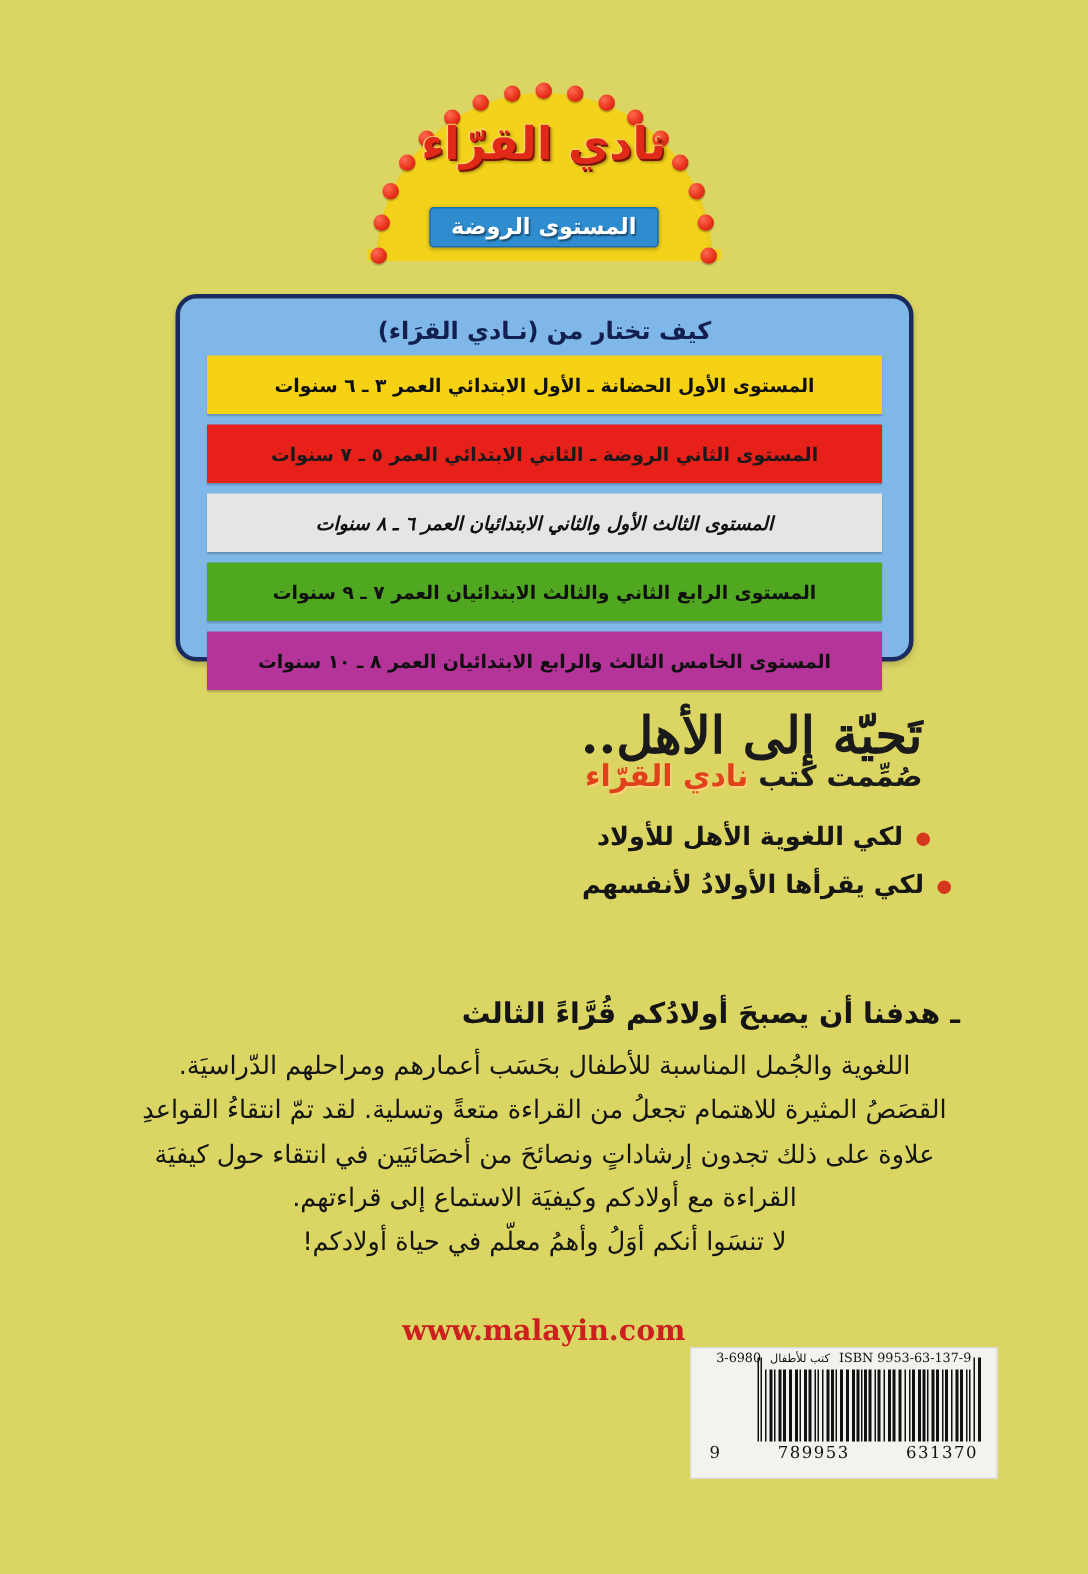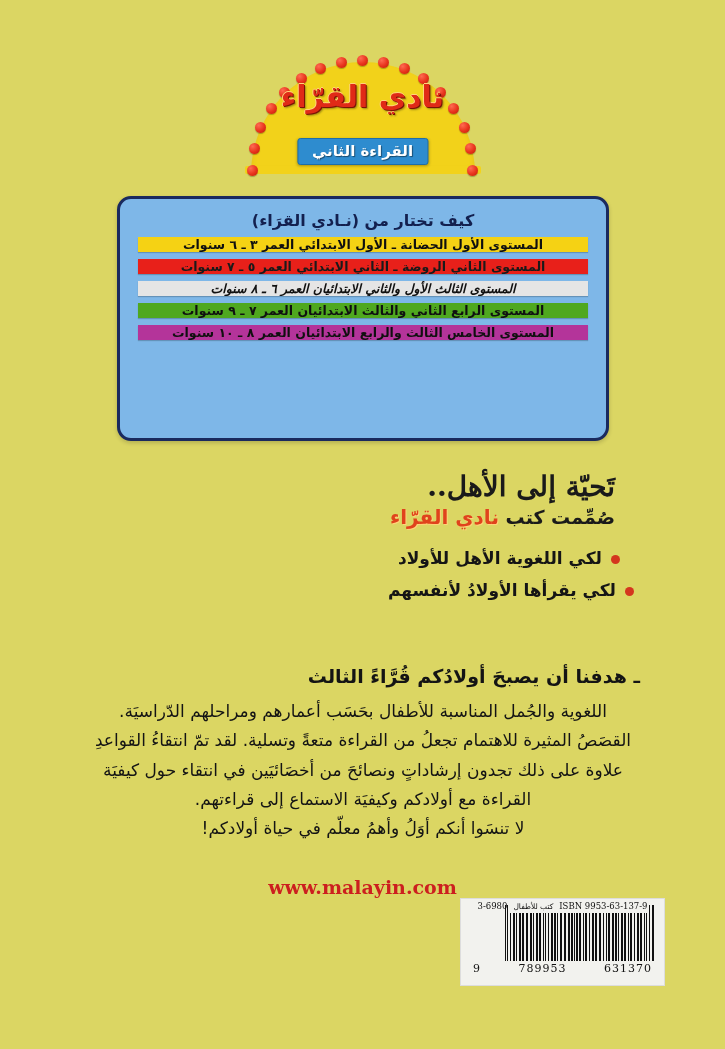--- a/index.html
+++ b/index.html
@@ -51,32 +51,32 @@
     position:absolute;left:117px;top:196px;width:492px;height:245px;
     background:#7eb7e8;border:3px solid #1a2a5e;border-radius:14px;
     box-shadow:0 2px 4px rgba(0,0,0,.18);
     box-sizing:border-box;padding:8px 18px 10px;
   }
   .levels-title{
     text-align:center;color:#13204f;font-weight:bold;font-size:16px;
     direction:rtl;margin:4px 0 7px;letter-spacing:.5px;
   }
   .level-row{
-    height:15px;margin-bottom:7px;display:flex;align-items:center;
+    height:39px;margin-bottom:7px;display:flex;align-items:center;
     justify-content:center;direction:rtl;
     font-size:12.5px;font-weight:bold;color:#101010;
     white-space:nowrap;overflow:hidden;
     box-shadow:0 1px 1px rgba(0,0,0,.2);
   }
   .level-row:last-child{margin-bottom:0;}
 
   
   .greeting{
     position:absolute;right:110px;top:470px;
-    font-size:28px;font-weight:bold;color:#1a1a1a;direction:rtl;
+    font-size:34px;font-weight:bold;color:#1a1a1a;direction:rtl;
     font-family:"DejaVu Serif","Liberation Serif",serif;
   }
   .designed{
     position:absolute;right:110px;top:505px;
     font-size:19px;font-weight:bold;color:#1a1a1a;direction:rtl;
     white-space:nowrap;
   }
   .designed .brand{color:#e0431c;font-size:20px;
     text-shadow:1px 1px 0 #ffd37a;}
 
@@ -157,21 +157,21 @@
           <div class="dot" style="left: 145.96px; top: 0.613619px;"></div>
           <div class="dot" style="left: 166.595px; top: 6.87325px;"></div>
           <div class="dot" style="left: 185.613px; top: 17.0383px;"></div>
           <div class="dot" style="left: 202.282px; top: 30.7183px;"></div>
           <div class="dot" style="left: 215.962px; top: 47.3873px;"></div>
           <div class="dot" style="left: 226.127px; top: 66.4048px;"></div>
           <div class="dot" style="left: 232.386px; top: 87.0401px;"></div>
           <div class="dot" style="left: 234.5px; top: 108.5px;"></div>
         </div>
       <div class="logo-title">نادي القرّاء</div>
-      <div class="logo-sub">القراءة الثاني</div>
+      <div class="logo-sub">المستوى الروضة</div>
     </div>
   </div>
 
   <div class="levels-panel">
     <div class="levels-title">كيف تختار من (نـادي القرَاء)</div>
     <div id="level-rows">
         <div class="level-row" style="background: rgb(245, 210, 20); color: rgb(16, 16, 16);">المستوى الأول الحضانة ـ الأول الابتدائي العمر ٣ ـ ٦ سنوات</div>
         <div class="level-row" style="background: rgb(232, 32, 26); color: rgb(26, 26, 26);">المستوى الثاني الروضة ـ الثاني الابتدائي العمر ٥ ـ ٧ سنوات</div>
         <div class="level-row" style="background: #e5e5e5; color: rgb(16, 16, 16); font-style: italic;">المستوى الثالث الأول والثاني الابتدائيان العمر ٦ ـ ٨ سنوات</div>
         <div class="level-row" style="background: rgb(79, 168, 31); color: rgb(16, 16, 16);">المستوى الرابع الثاني والثالث الابتدائيان العمر ٧ ـ ٩ سنوات</div>

